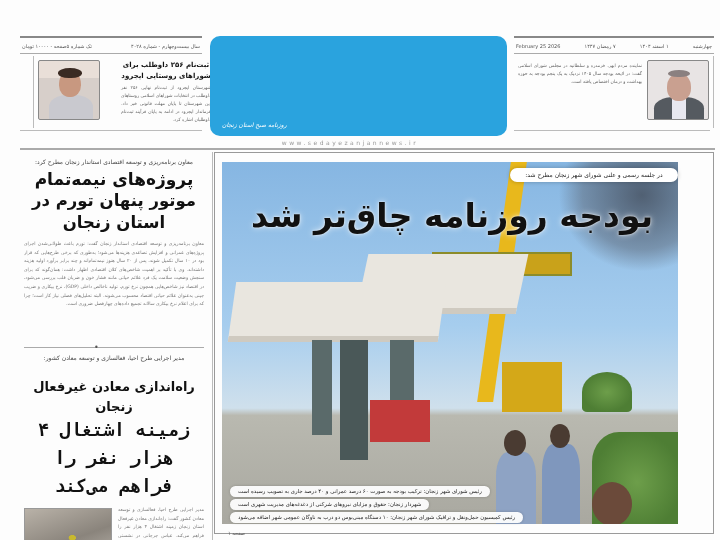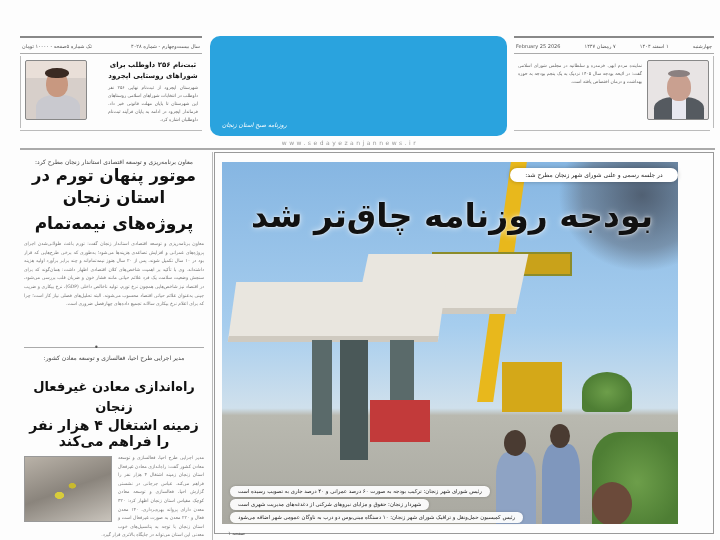--- a/index.html
+++ b/index.html
@@ -6,21 +6,21 @@
   html, body { width: 720px; height: 540px; overflow: hidden; background: #fdfdfd; }
   body { font-family: "DejaVu Sans", sans-serif; color: #222; position: relative; direction: rtl; }
 
   
   .meta-bar { position: absolute; top: 36px; height: 18px; border-top: 2px solid #888; border-bottom: 1px solid #aaa; display: flex; align-items: center; justify-content: space-between; font-size: 5px; color: #555; padding: 0 2px; }
   .meta-left { left: 20px; width: 182px; }
   .meta-right { left: 514px; width: 200px; }
 
   
   .teaser { position: absolute; top: 56px; height: 72px; border-left: 1px solid #bbb; display: flex; gap: 5px; padding: 4px 4px; }
-  .teaser-left { left: 20px; width: 182px; flex-direction: row-reverse; gap: 21px; }
+  .teaser-left { left: 33px; width: 182px; flex-direction: row-reverse; gap: 21px; }
   .teaser-right { left: 514px; width: 200px; border-left: none; border-right: 1px solid #bbb; flex-direction: row; }
   .teaser .photo { width: 62px; height: 60px; flex: none; border: 1px solid #888; border-radius: 2px; position: relative; overflow: hidden; }
   .teaser .photo.p1 { background: linear-gradient(#e9dfd8 0 30%, #d7cfca 30%); }
   .teaser .photo.p2 { background: #e8e4e4; }
   .head { position: absolute; border-radius: 50% 50% 45% 45%; }
   .body-shape { position: absolute; border-radius: 40% 40% 0 0; }
   .teaser .txt { flex: 1; text-align: center; }
   .teaser .ttl { font-size: 7px; font-weight: bold; line-height: 11px; color: #111; }
   .teaser .bd { font-size: 4.5px; line-height: 8px; color: #666; text-align: justify; margin-top: 2px; }
   .teaser-foot { position: absolute; top: 130px; height: 1px; background: #bbb; }
@@ -112,29 +112,29 @@
 <div class="masthead">
   <div class="mast-sub">روزنامه صبح استان زنجان</div>
 </div>
 <div class="mast-url">www.sedayezanjannews.ir</div>
 
 <div class="rule-main"></div>
 
 <div class="col-left">
   <div style="padding:6px 4px 0;">
     <div class="kicker">معاون برنامه‌ریزی و توسعه اقتصادی استاندار زنجان مطرح کرد:</div>
+    <div class="headline" style="font-size:17px;margin-top:3px;">پروژه‌های نیمه‌تمام</div>
     <div class="headline" style="font-size:16.5px;">موتور پنهان تورم در استان زنجان</div>
-    <div class="headline" style="font-size:17px;margin-top:3px;">پروژه‌های نیمه‌تمام</div>
     <div class="lead" style="margin-top:6px;height:100px;overflow:hidden;">معاون برنامه‌ریزی و توسعه اقتصادی استاندار زنجان گفت: تورم باعث طولانی‌شدن اجرای پروژه‌های عمرانی و افزایش تصاعدی هزینه‌ها می‌شود؛ به‌طوری که برخی طرح‌هایی که قرار بود در ۱۰ سال تکمیل شوند، پس از ۲۰ سال هنوز نیمه‌تمام‌اند و چند برابر برآورد اولیه هزینه داشته‌اند. وی با تأکید بر اهمیت شاخص‌های کلان اقتصادی اظهار داشت: همان‌گونه که برای سنجش وضعیت سلامت یک فرد علائم حیاتی مانند فشار خون و ضربان قلب بررسی می‌شود، در اقتصاد نیز شاخص‌هایی همچون نرخ تورم، تولید ناخالص داخلی (GDP)، نرخ بیکاری و ضریب جینی به‌عنوان علائم حیاتی اقتصاد محسوب می‌شوند. البته تحلیل‌های فصلی نیاز کار است؛ چرا که برای اعلام نرخ بیکاری سالانه تجمیع داده‌های چهارفصل ضروری است.</div>
     <div class="divider-dots"></div>
   </div>
   <div style="padding:6px 4px 0;">
     <div class="kicker">مدیر اجرایی طرح احیا، فعالسازی و توسعه معادن کشور:</div>
     <div class="headline" style="font-size:13px;margin-top:16px;line-height:20px;">راه‌اندازی معادن غیرفعال زنجان</div>
-    <div class="headline" style="font-size:14px;line-height:16px;">زمینه اشتغال ۴ هزار نفر را فراهم می‌کند</div>
+    <div class="headline" style="font-size:18px;line-height:28px;font-family:Liberation Mono, monospace;">زمینه اشتغال ۴ هزار نفر را فراهم می‌کند</div>
     <div style="margin-top:5px;height:120px;overflow:hidden;">
       <div class="mine-photo"></div>
       <div class="lead">مدیر اجرایی طرح احیا، فعالسازی و توسعه معادن کشور گفت: راه‌اندازی معادن غیرفعال استان زنجان زمینه اشتغال ۴ هزار نفر را فراهم می‌کند. عباس جرجانی در نشستی گزارش احیا، فعالسازی و توسعه معادن کوچک مقیاس استان زنجان اظهار کرد: ۳۲۰ معدن دارای پروانه بهره‌برداری، ۱۴۰ معدن فعال و ۲۲۰ معدن به صورت غیرفعال است و استان زنجان با توجه به پتانسیل‌های خوب معدنی این استان می‌تواند در جایگاه بالاتری قرار گیرد.</div>
     </div>
   </div>
 </div>
 
 <div class="col-sep"></div>
 
 <div class="hero-frame"></div>

